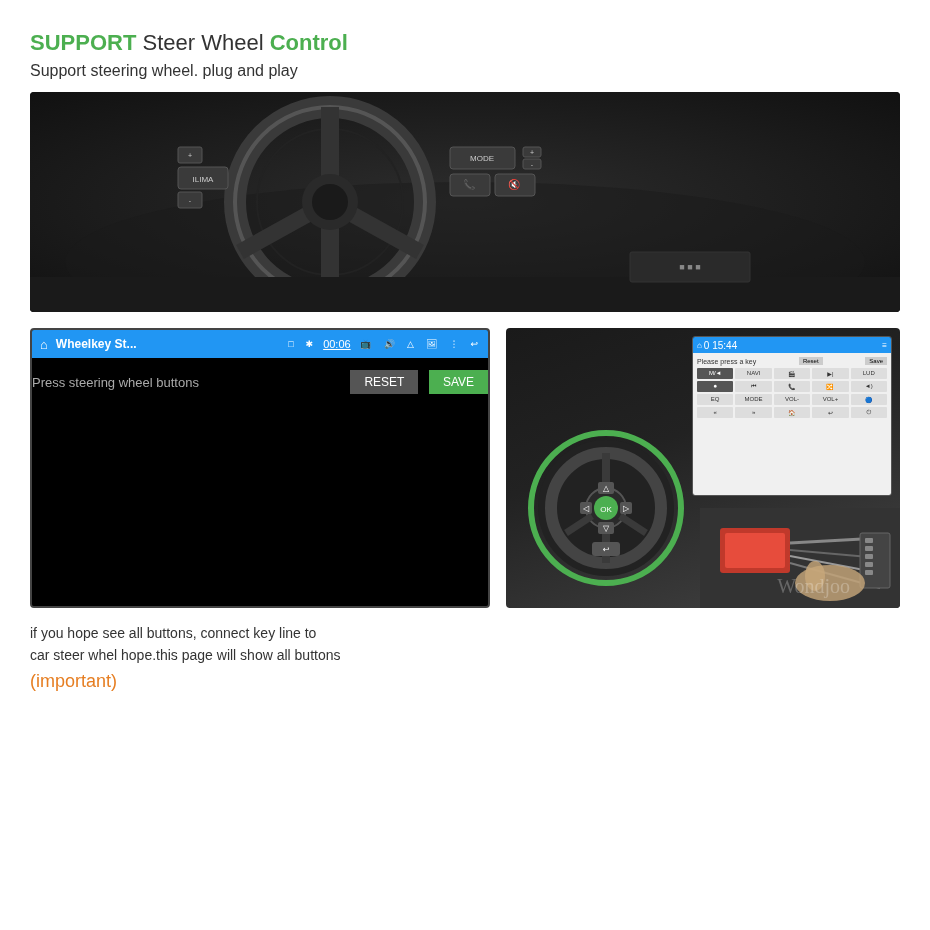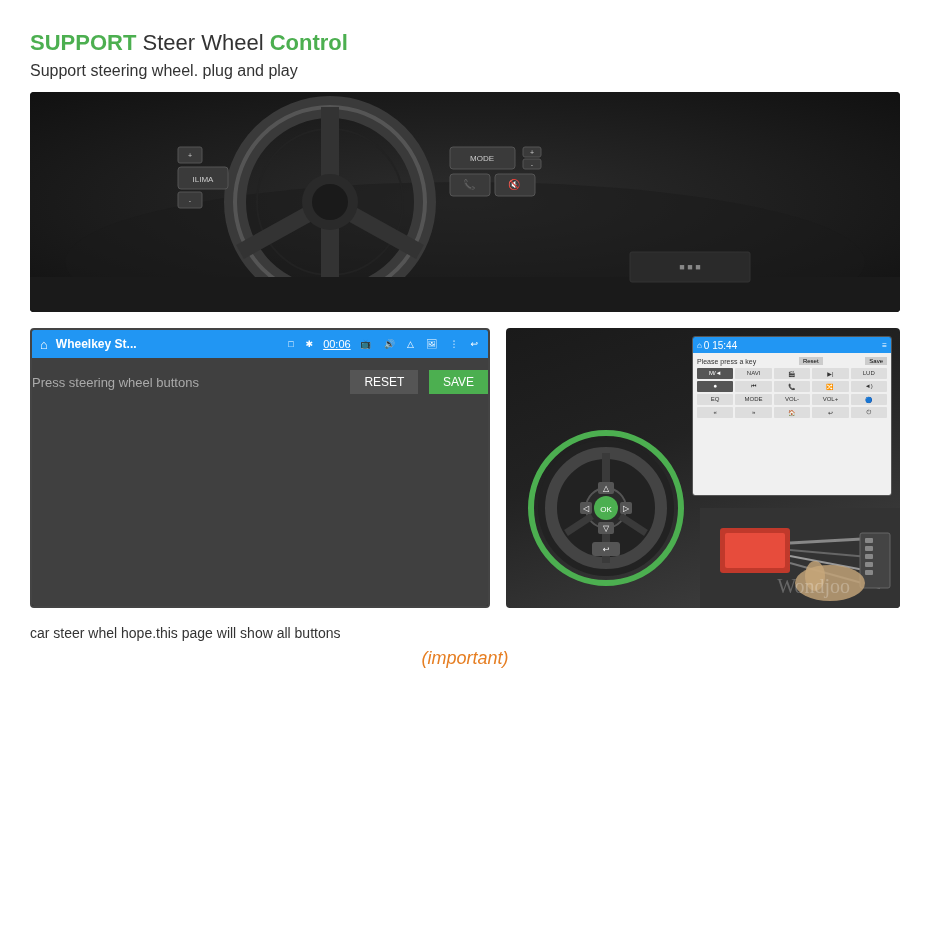--- a/index.html
+++ b/index.html
@@ -99,21 +99,21 @@
       font-weight: bold;
       flex: 1;
     }
 
     .android-statusbar .time-display {
       font-size: 11px;
       text-decoration: underline;
     }
 
     .android-content {
-      background: #404040;
+      background: #000000;
       padding: 12px 0;
       height: calc(100% - 28px);
     }
 
     .press-row {
       display: flex;
       align-items: center;
       justify-content: space-between;
       margin-bottom: 8px;
     }
@@ -272,23 +272,21 @@
 
     .desc-text {
       font-size: 14px;
       color: #333;
       line-height: 1.6;
     }
 
     .important-text {
       font-size: 18px;
       color: #e67e22;
-      font-style: italic;
       margin-top: 4px;
-      text-align: center;
     }
 
     
     .watermark {
       position: absolute;
       bottom: 130px;
       right: 60px;
       font-size: 22px;
       color: rgba(255,255,255,0.3);
       font-family: cursive;
@@ -511,18 +509,19 @@
         </div>
 
         <div class="watermark" style="position:absolute; bottom:10px; right:50px; font-size:20px; color:rgba(255,255,255,0.25); font-family:cursive;">Wondjoo</div>
 
       </div>
     </div>
   </div>
 
   <div class="bottom-text">
     <div class="bottom-description">
+      <div class="desc-text">if you hope see all buttons, connect key line to</div>
       <div class="desc-text">car steer whel hope.this page will show all buttons</div>
       <div class="important-text">(important)</div>
     </div>
   </div>
 
 </div>
 
 </body></html>

